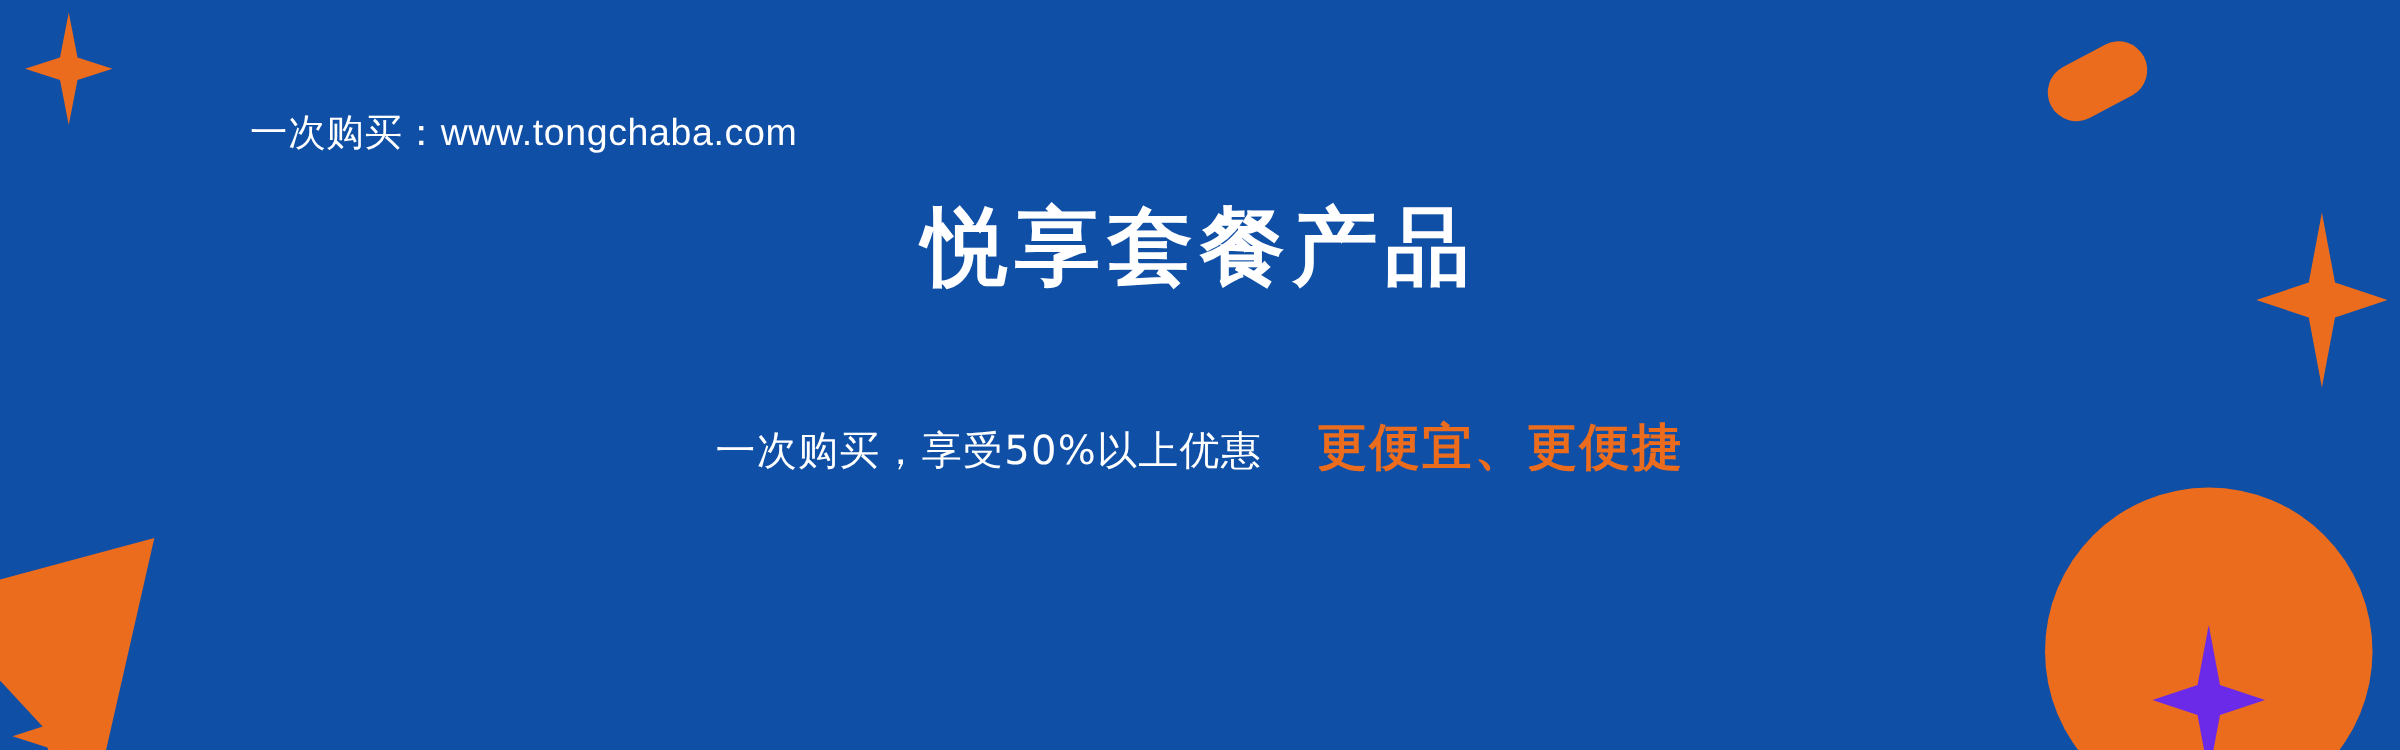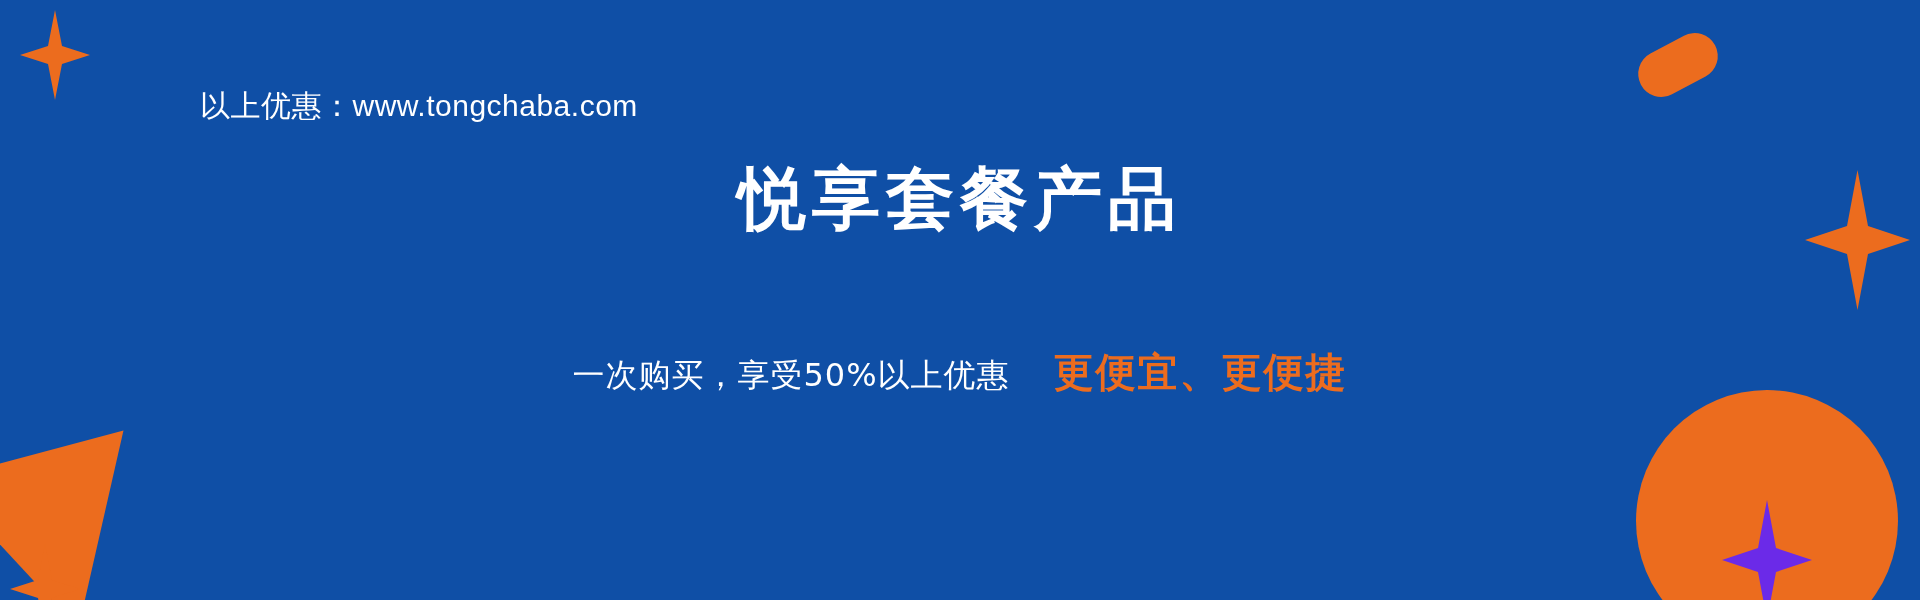--- a/index.html
+++ b/index.html
@@ -166,21 +166,21 @@
     font-weight: 700;
     letter-spacing: 6px;
     font-family: "DejaVu Sans", sans-serif;
     line-height: 1.15;
   }
 
   .subtitle-row {
     position: absolute;
     left: 0;
     right: 0;
-    top: 345px;
+    top: 330px;
     display: flex;
     align-items: baseline;
     justify-content: center;
     gap: 44px;
     white-space: nowrap;
   }
 
   .sub-white {
     color: #ffffff;
     font-size: 32px;
@@ -208,21 +208,21 @@
     <div class="star star-right"></div>
     <div class="triangle-bl"></div>
     <div class="small-star-bl"></div>
     <div class="big-circle"></div>
     <div class="purple-star"></div>
   </div>
 
   <div class="content">
 
     <div class="platform-line">
-      <span class="platform-label">以上优惠：</span><span class="platform-url">www.tongchaba.com</span>
+      <span class="platform-label">一次购买：</span><span class="platform-url">www.tongchaba.com</span>
     </div>
 
     <div class="main-title">悦享套餐产品</div>
 
     <div class="subtitle-row">
       <span class="sub-white">一次购买，享受50%以上优惠</span>
       <span class="sub-orange">更便宜、更便捷</span>
     </div>
 
   </div>

